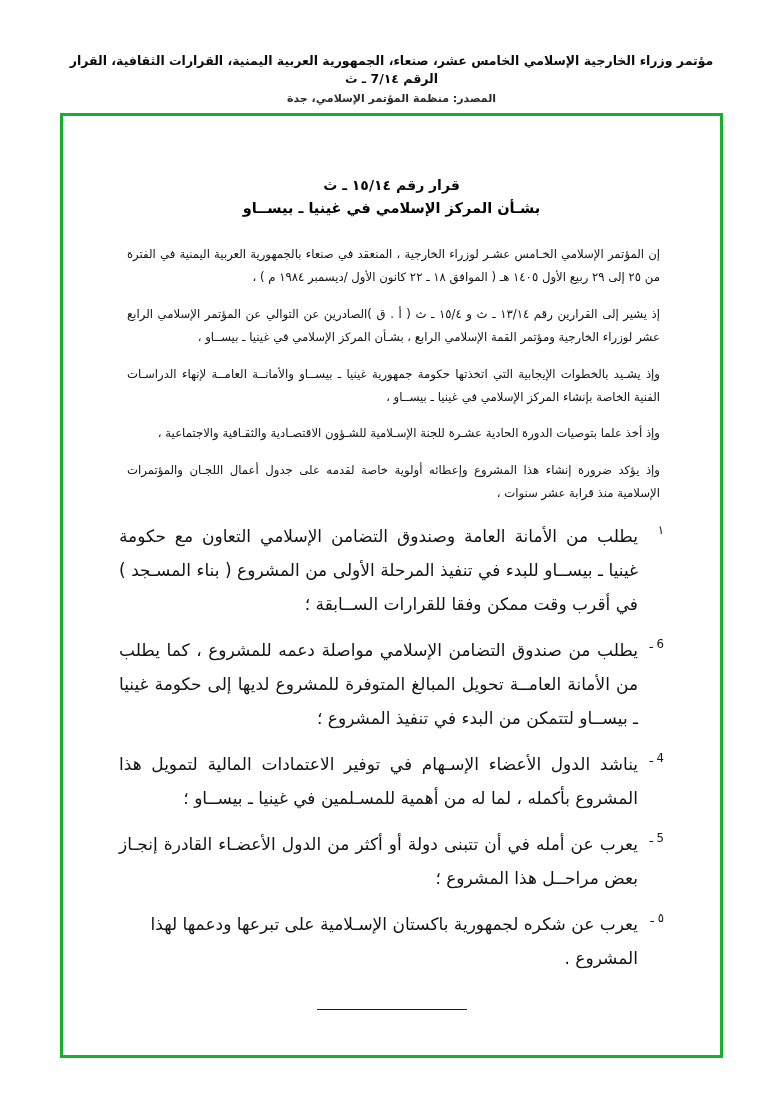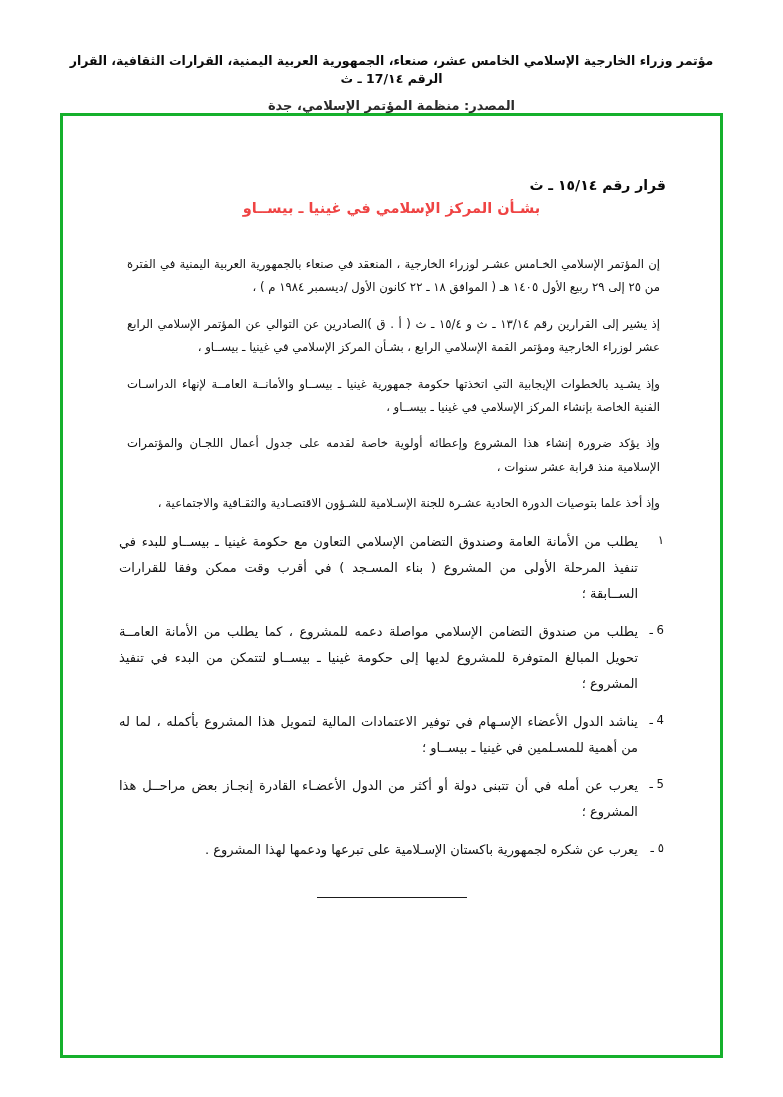--- a/index.html
+++ b/index.html
@@ -32,22 +32,22 @@
   }
   .doc-header .title-line {
     font-size: 12.5px;
     font-weight: bold;
     letter-spacing: 0px;
     color: #0b0b0b;
     line-height: 1.4;
     padding: 0 62px;
   }
   .doc-header .source-line {
-    margin-top: 11px;
-    font-size: 13px;
+    margin-top: 5px;
+    font-size: 11px;
     font-weight: bold;
     color: #2a2a2a;
   }
 
   
   .frame {
     position: absolute;
     top: 113px;
     left: 60px;
     width: 663px;
@@ -63,33 +63,33 @@
     left: 0;
     right: 0;
     bottom: 0;
     padding: 58px 54px 20px 54px;
     box-sizing: border-box;
     direction: rtl;
   }
 
   
   .decision-no {
-    text-align: right;
+    text-align: center;
     font-size: 14px;
     font-weight: bold;
     line-height: 1.6;
     color: #0a0a0a;
   }
   .decision-subject {
     text-align: center;
     font-size: 14.5px;
     font-weight: bold;
     line-height: 1.7;
-    margin-bottom: 32px;
-    color: #ef4444;
+    margin-bottom: 22px;
+    color: #000000;
   }
 
   
   .para {
     font-size: 11.7px;
     line-height: 2.0;
     text-align: justify;
     text-justify: inter-word;
     margin: 0 0 13px 4px;
     color: #121212;
@@ -110,21 +110,21 @@
   .clause .num {
     flex: 0 0 auto;
     font-size: 11.7px;
     line-height: 2.0;
     width: 26px;
     text-align: right;
     color: #121212;
   }
   .clause .body {
     flex: 1 1 auto;
-    font-size: 13px;
+    font-size: 17px;
     line-height: 2.0;
     text-align: justify;
     color: #121212;
   }
   .clause.centered .body {
     text-align: right;
   }
 
   
   .end-rule {
@@ -133,35 +133,35 @@
     height: 0;
     border-top: 1.6px solid #1b1b1b;
   }
 </style>
 </head>
 <body>
 
 <div class="page">
 
   <div class="doc-header">
-    <div class="title-line">مؤتمر وزراء الخارجية الإسلامي الخامس عشر، صنعاء، الجمهورية العربية اليمنية، القرارات الثقافية، القرار الرقم 17/١٤ ـ ث</div>
+    <div class="title-line">مؤتمر وزراء الخارجية الإسلامي الخامس عشر، صنعاء، الجمهورية العربية اليمنية، القرارات الثقافية، القرار الرقم 7/١٤ ـ ث</div>
     <div class="source-line">المصدر: منظمة المؤتمر الإسلامي، جدة</div>
   </div>
 
   <div class="frame">
     <div class="sheet">
 
       <div class="decision-no">قرار رقم ١٥/١٤ ـ ث</div>
       <div class="decision-subject">بشـأن المركز الإسلامي في غينيا ـ بيســاو</div>
 
       <p class="para">إن المؤتمر الإسلامي الخـامس عشـر لوزراء الخارجية ، المنعقد في صنعاء بالجمهورية العربية اليمنية في الفترة من ٢٥ إلى ٢٩ ربيع الأول ١٤٠٥ هـ ( الموافق ١٨ ـ ٢٢ كانون الأول /ديسمبر ١٩٨٤ م ) ،</p>
       <p class="para">إذ يشير إلى القرارين رقم ١٣/١٤ ـ ث و ١٥/٤ ـ ث ( أ . ق )الصادرين عن التوالي عن المؤتمر الإسلامي الرابع عشر لوزراء الخارجية ومؤتمر القمة الإسلامي الرابع ، بشـأن المركز الإسلامي في غينيا ـ بيســاو ،</p>
       <p class="para">وإذ يشـيد بالخطوات الإيجابية التي اتخذتها حكومة جمهورية غينيا ـ بيســاو والأمانــة العامــة لإنهاء الدراسـات الفنية الخاصة بإنشاء المركز الإسلامي في غينيا ـ بيســاو ،</p>
+      <p class="para">وإذ أخذ علما بتوصيات الدورة الحادية عشـرة للجنة الإسـلامية للشـؤون الاقتصـادية والثقـافية والاجتماعية ،</p>
       <p class="para">وإذ يؤكد ضرورة إنشاء هذا المشروع وإعطائه أولوية خاصة لقدمه على جدول أعمال اللجـان والمؤتمرات الإسلامية منذ قرابة عشر سنوات ،</p>
-      <p class="para">وإذ أخذ علما بتوصيات الدورة الحادية عشـرة للجنة الإسـلامية للشـؤون الاقتصـادية والثقـافية والاجتماعية ،</p>
 
       <div class="clauses">
 
         <div class="clause">
           <div class="num">١</div>
           <div class="body">يطلب من الأمانة العامة وصندوق التضامن الإسلامي التعاون مع حكومة غينيا ـ بيســاو للبدء في تنفيذ المرحلة الأولى من المشروع ( بناء المسـجد ) في أقرب وقت ممكن وفقا للقرارات الســابقة ؛</div>
         </div>
 
         <div class="clause">
           <div class="num">6 ـ</div>

